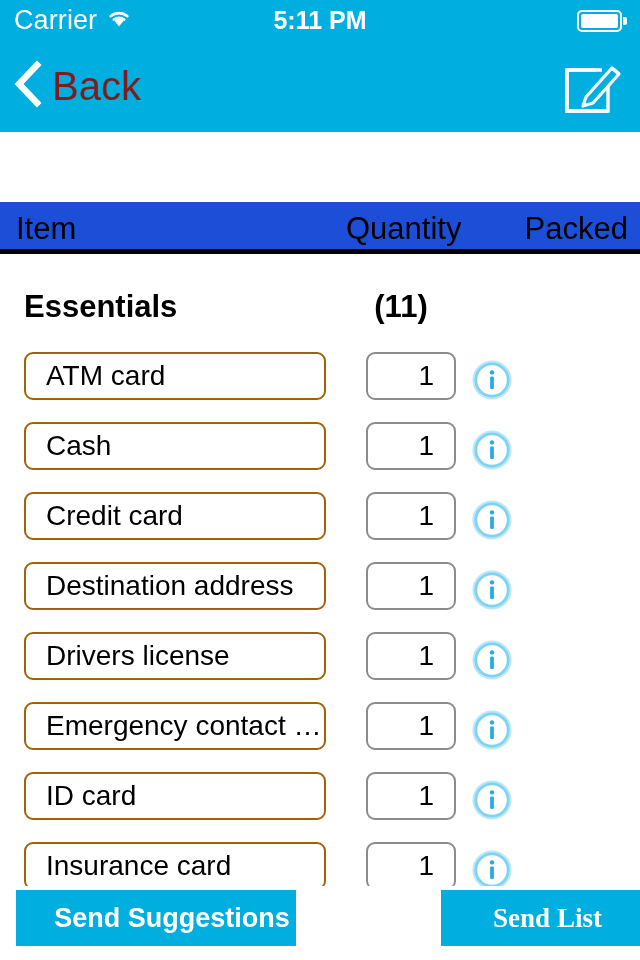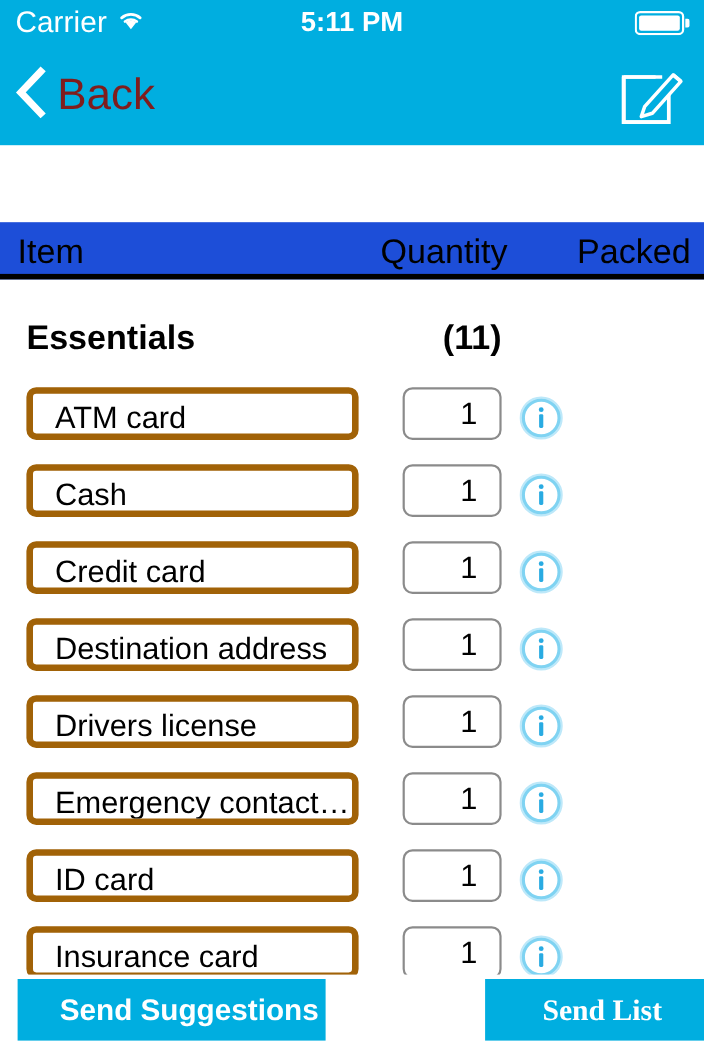--- a/index.html
+++ b/index.html
@@ -61,30 +61,30 @@
     overflow: hidden; background: #fff; margin-top: 17px;
   }
 
   
   .section-row { position: relative; height: 70px; }
   .section-name {
     position: absolute; left: 24px; top: 18px;
     font-size: 31px; font-weight: bold; color: #000; line-height: 36px;
   }
   .section-count {
-    position: absolute; left: 346px; width: 110px; top: 18px; text-align: right;
+    position: absolute; left: 346px; width: 110px; top: 18px; text-align: center;
     font-size: 31px; font-weight: bold; color: #000; line-height: 36px;
   }
   .section-check { position: absolute; left: 520px; top: 14px; }
 
   
   .item-row { position: relative; height: 70px; }
   .item-name {
     position: absolute; left: 24px; top: 11px; width: 302px; height: 48px;
-    border: 6px solid #a16207; border-radius: 9px; background: #fff;
+    border: 2px solid #a16207; border-radius: 9px; background: #fff;
     font-size: 28px; color: #000; line-height: 44px; padding: 0 0 0 20px;
     white-space: nowrap; overflow: hidden; text-overflow: ellipsis;
   }
   .item-qty {
     position: absolute; left: 366px; top: 11px; width: 90px; height: 48px;
     border: 2px solid #8b8b8b; border-radius: 9px; background: #fff;
     font-size: 28px; color: #000; line-height: 44px; text-align: right; padding-right: 20px;
   }
   .item-info { position: absolute; left: 472px; top: 19px; cursor: pointer; }
   .item-check { position: absolute; left: 520px; top: 19px; }

